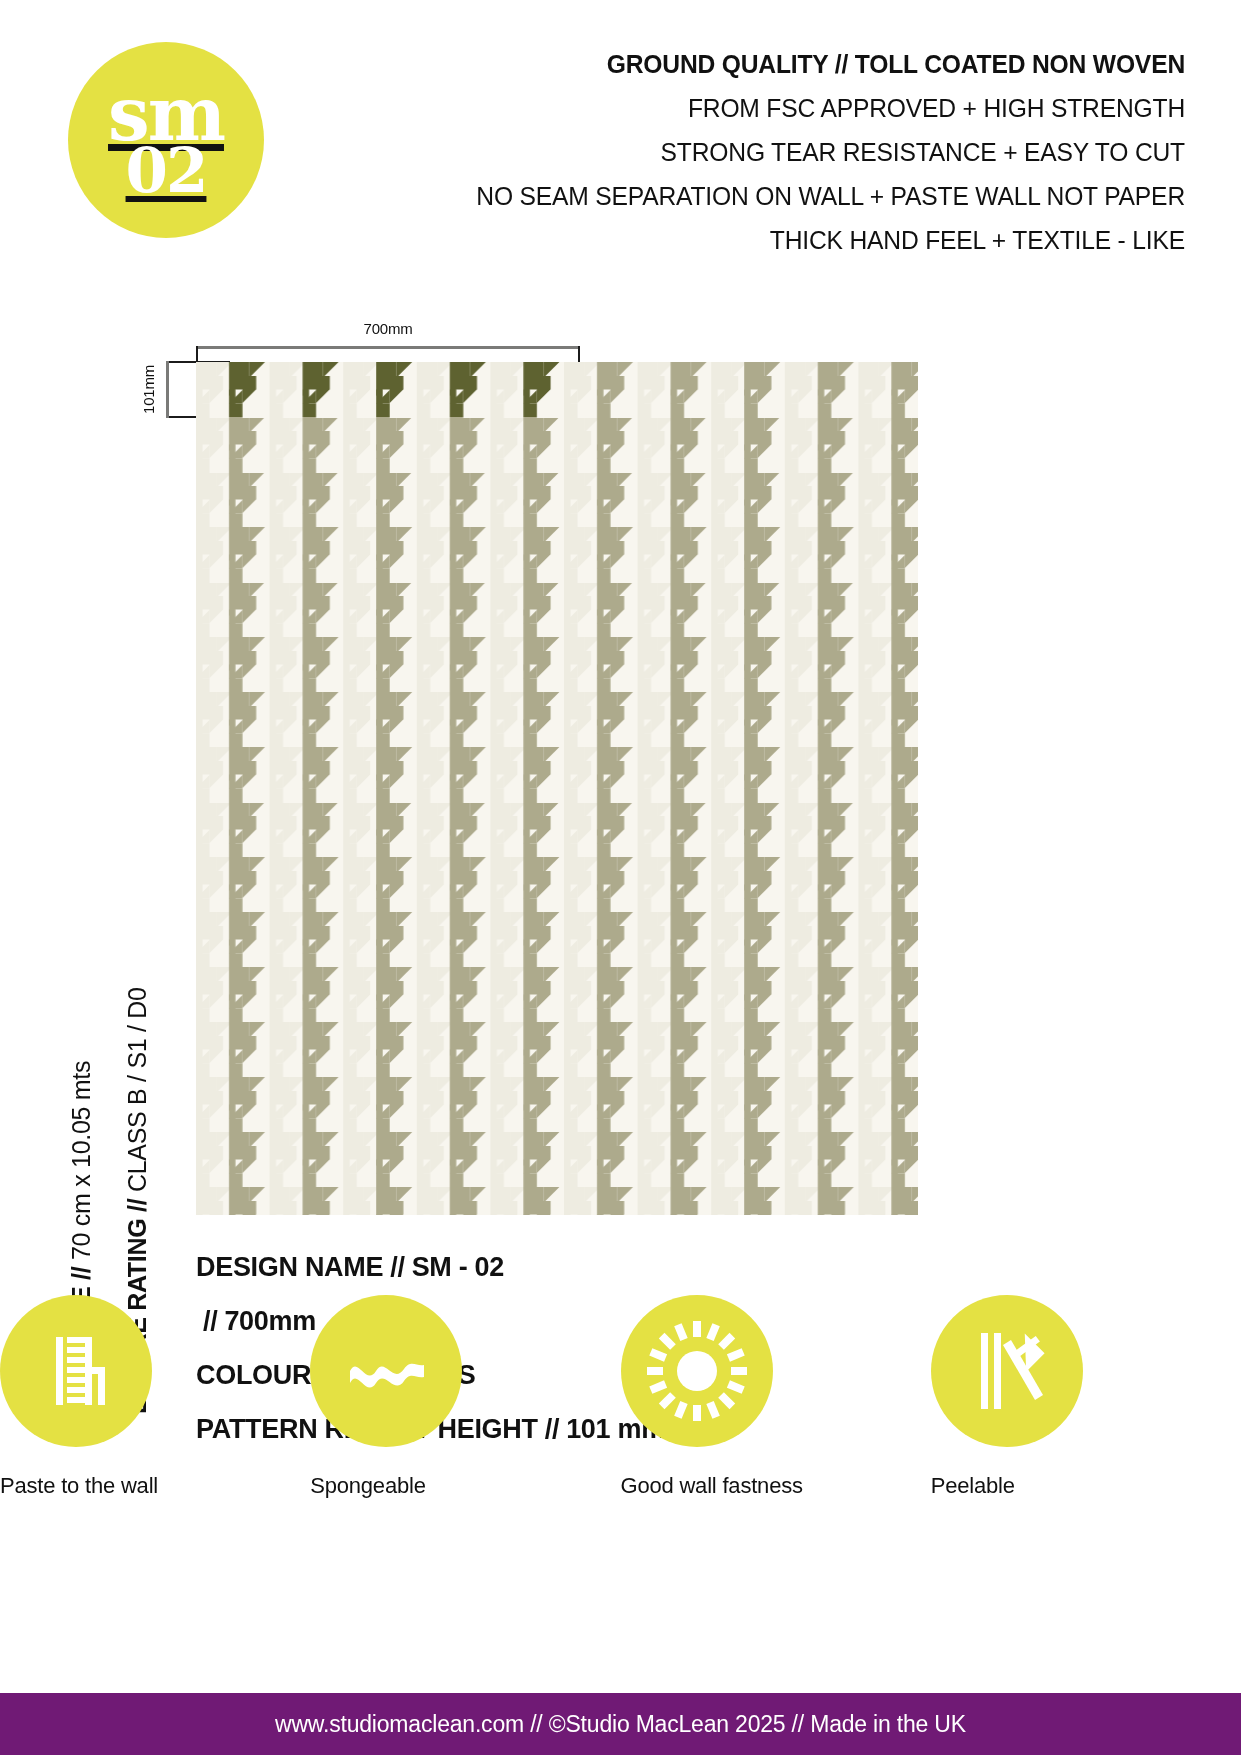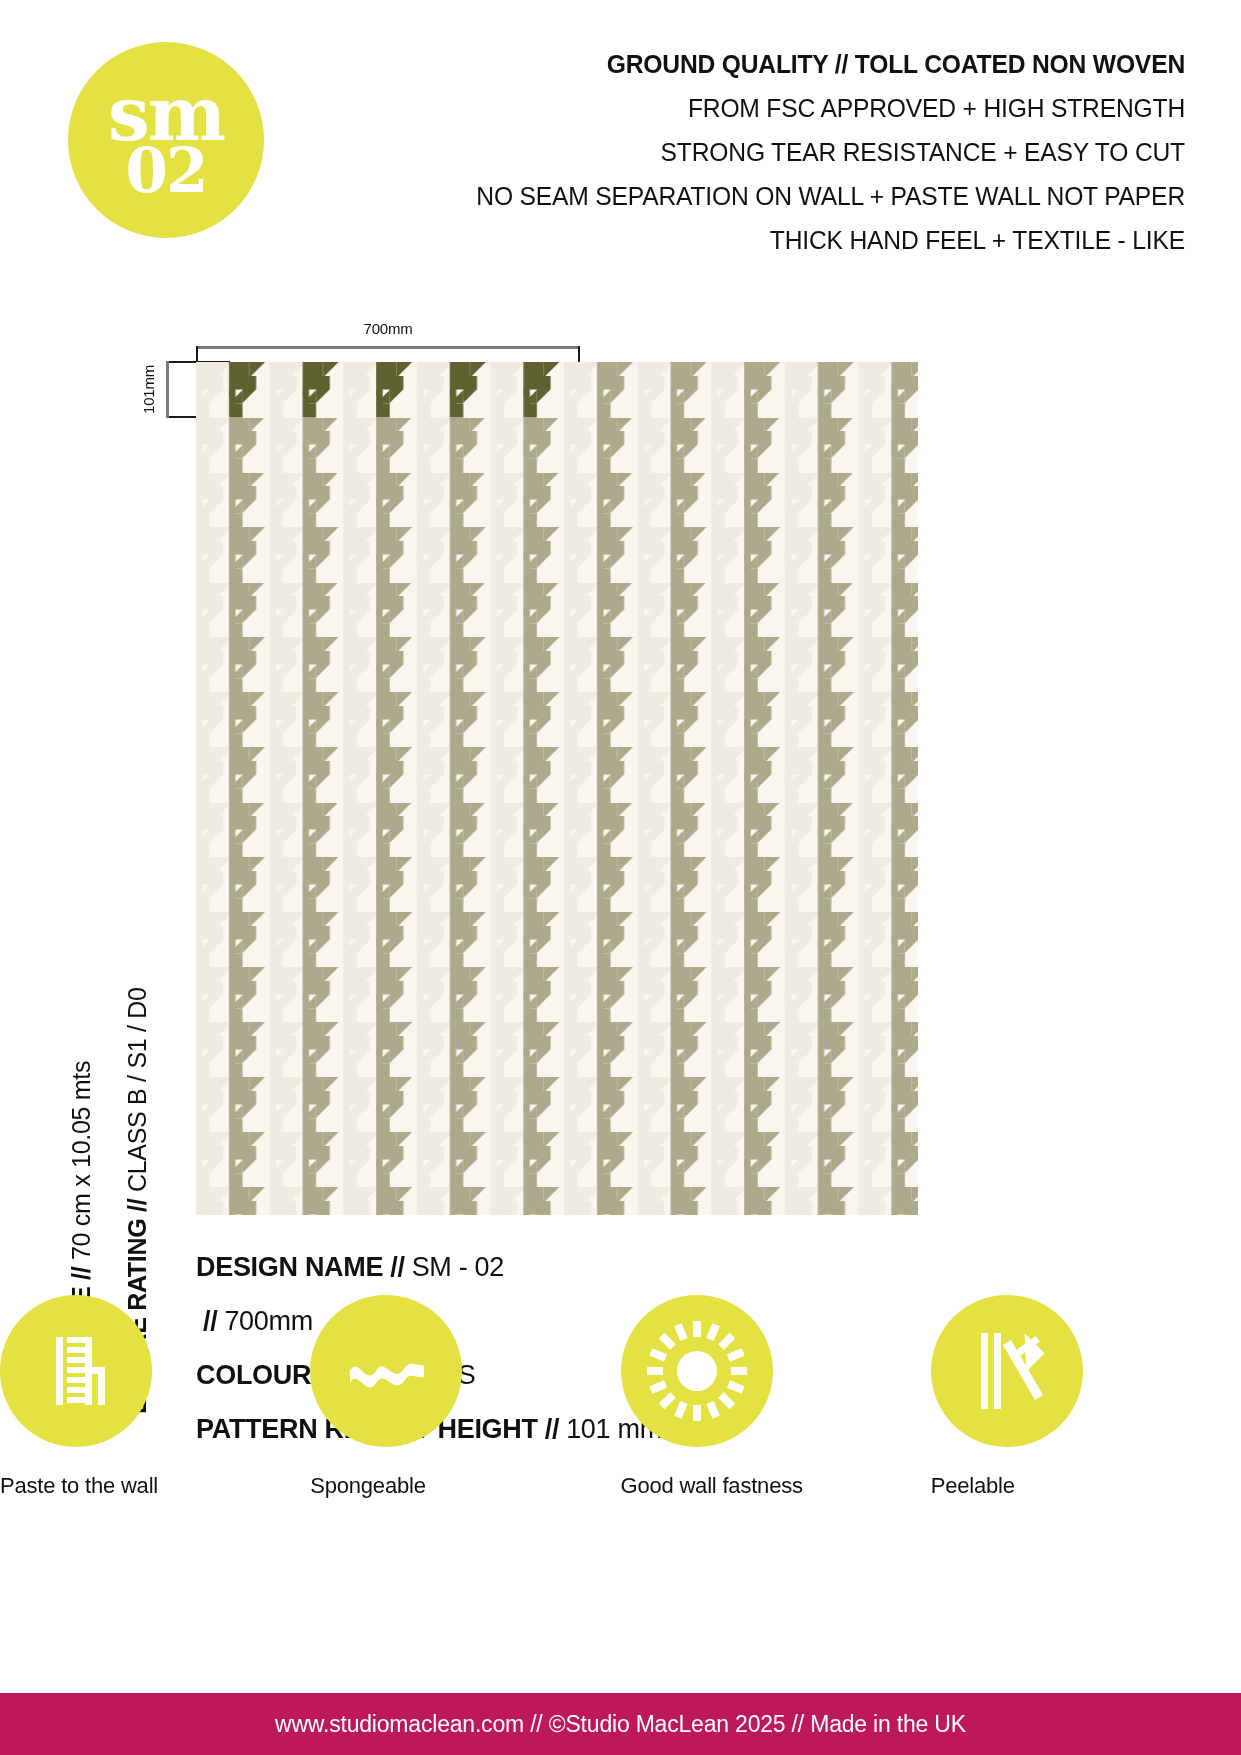--- a/index.html
+++ b/index.html
@@ -13,21 +13,21 @@
   }
 
   
   #header { position:absolute; left:0; top:0; width:1241px; height:290px; }
 
   #logo-badge {
     position:absolute; left:68px; top:42px;
     width:196px; height:196px; border-radius:50%;
     background:#E4E143;
     display:flex; flex-direction:column;
-    align-items:center; justify-content:center;
+    align-items:center; justify-content:center;text-decoration:underline;
   }
   #logo-badge .lg-sm,
   #logo-badge .lg-02 {
     color:#ffffff;
     font-family:"DejaVu Serif", serif;
     font-weight:700;
     letter-spacing:-2px;
     line-height:0.82;
   }
   #logo-badge .lg-sm { font-size:74px; margin-bottom:2px; }
@@ -122,21 +122,21 @@
 
   
   #spec-block { position:absolute; left:0; top:1240px; width:1241px; }
   .spec-row {
     display:flex; align-items:baseline;
     font-size:27px; line-height:54px; letter-spacing:-0.3px;flex-direction:column;
   }
   .spec-cell { display:flex; align-items:baseline; white-space:nowrap; }
   .spec-lab { font-weight:700; }
   .spec-sep { font-weight:700; margin:0 7px; }
-  .spec-val { font-weight:400; }
+  .spec-val { font-weight:700; }
   .spec-c1 { width:320px; margin-left:196px; }
   .spec-c2 { }
   .spec-row.r2 .spec-c1 { width:298px; margin-left:196px; }
 
   
   #icon-row {
     position:absolute; left:0; top:1295px;
     width:1241px; height:240px;
     display:flex;
   }
@@ -151,21 +151,21 @@
   }
   .icon-cap {
     margin-top:26px; font-size:22px; letter-spacing:-0.2px;
     white-space:nowrap;
   }
 
   
   #footer {
     position:absolute; left:0; bottom:0;
     width:1241px; height:62px;
-    background:#be185d;
+    background:#701a75;
     display:flex; align-items:center; justify-content:center;
   }
   #footer-text {
     color:#ffffff; font-size:23px; letter-spacing:-0.2px; white-space:nowrap;
   }
 </style>
 </head>
 <body>
 
 <div id="header">

